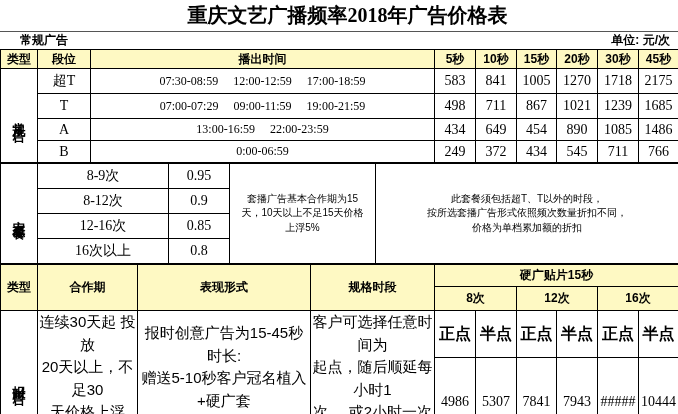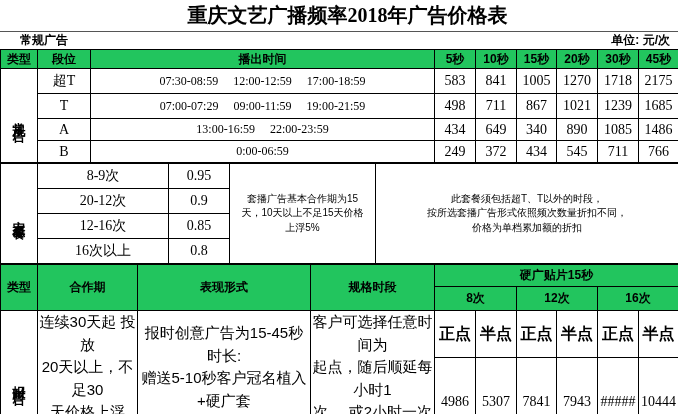--- a/index.html
+++ b/index.html
@@ -9,21 +9,21 @@
   }
   .title-row{height:31px;border-bottom:1px solid #555;display:flex;align-items:center;justify-content:center;padding-left:17px;}
   .title-row span{font-family:"Liberation Serif","DejaVu Serif",serif;font-weight:bold;font-size:20px;}
   .subtitle-row{height:19px;border-bottom:2px solid #000;display:flex;align-items:center;justify-content:center;}
   .subtitle-row span{font-family:"Liberation Serif","DejaVu Serif",serif;font-weight:bold;font-size:15px;}
   .unit-row{height:17px;display:flex;align-items:center;justify-content:space-between;padding:0 8px 0 20px;box-sizing:border-box;}
   .unit-row .sec{font-weight:bold;font-size:12px;}
   .unit-row .unit{font-weight:bold;font-size:12px;text-align:right;}
   table.tbl{border-collapse:collapse;table-layout:fixed;width:678px;}
   table.tbl td{border:1px solid #000;text-align:center;vertical-align:middle;padding:0;overflow:hidden;}
-  .oc{background:#22c55e;font-weight:bold;font-size:12px;}
+  .oc{background:#fef9c3;font-weight:bold;font-size:12px;}
   .serif{font-family:"Liberation Serif","DejaVu Serif",serif;font-size:14px;}
   .time{font-family:"Liberation Serif","DejaVu Serif",serif;font-size:12px;white-space:pre-wrap;}
   .vcell div{writing-mode:vertical-lr;text-orientation:upright;margin:0 auto;font-weight:bold;font-size:13px;letter-spacing:2px;line-height:1;}
   .note{font-size:10px;line-height:1.45;white-space:pre-wrap;padding:0 3px;}
   .btxt{font-size:15px;line-height:1.5;white-space:pre-wrap;padding:0 2px;}
   .pt{font-weight:bold;font-size:16px;}
 </style>
 </head>
 <body>
 
@@ -84,21 +84,21 @@
       <td class="serif">867</td>
       <td class="serif">1021</td>
       <td class="serif">1239</td>
       <td class="serif">1685</td>
     </tr>
     <tr style="height:22px">
       <td class="serif">A</td>
       <td class="time">13:00-16:59     22:00-23:59</td>
       <td class="serif">434</td>
       <td class="serif">649</td>
-      <td class="serif">340</td>
+      <td class="serif">454</td>
       <td class="serif">890</td>
       <td class="serif">1085</td>
       <td class="serif">1486</td>
     </tr>
     <tr style="height:22px">
       <td class="serif">B</td>
       <td class="time">0:00-06:59</td>
       <td class="serif">249</td>
       <td class="serif">372</td>
       <td class="serif">434</td>
@@ -125,21 +125,21 @@
       <td class="serif">8-9次</td>
       <td class="serif">0.95</td>
       <td rowspan="4" class="note">套播广告基本合作期为15
 天，10天以上不足15天价格
 上浮5%</td>
       <td rowspan="4" class="note">此套餐须包括超T、T以外的时段，
 按所选套播广告形式依照频次数量折扣不同，
 价格为单档累加额的折扣</td>
     </tr>
     <tr style="height:25px">
-      <td class="serif">20-12次</td>
+      <td class="serif">8-12次</td>
       <td class="serif">0.9</td>
     </tr>
     <tr style="height:25px">
       <td class="serif">12-16次</td>
       <td class="serif">0.85</td>
     </tr>
     <tr style="height:25px">
       <td class="serif">16次以上</td>
       <td class="serif">0.8</td>
     </tr>

